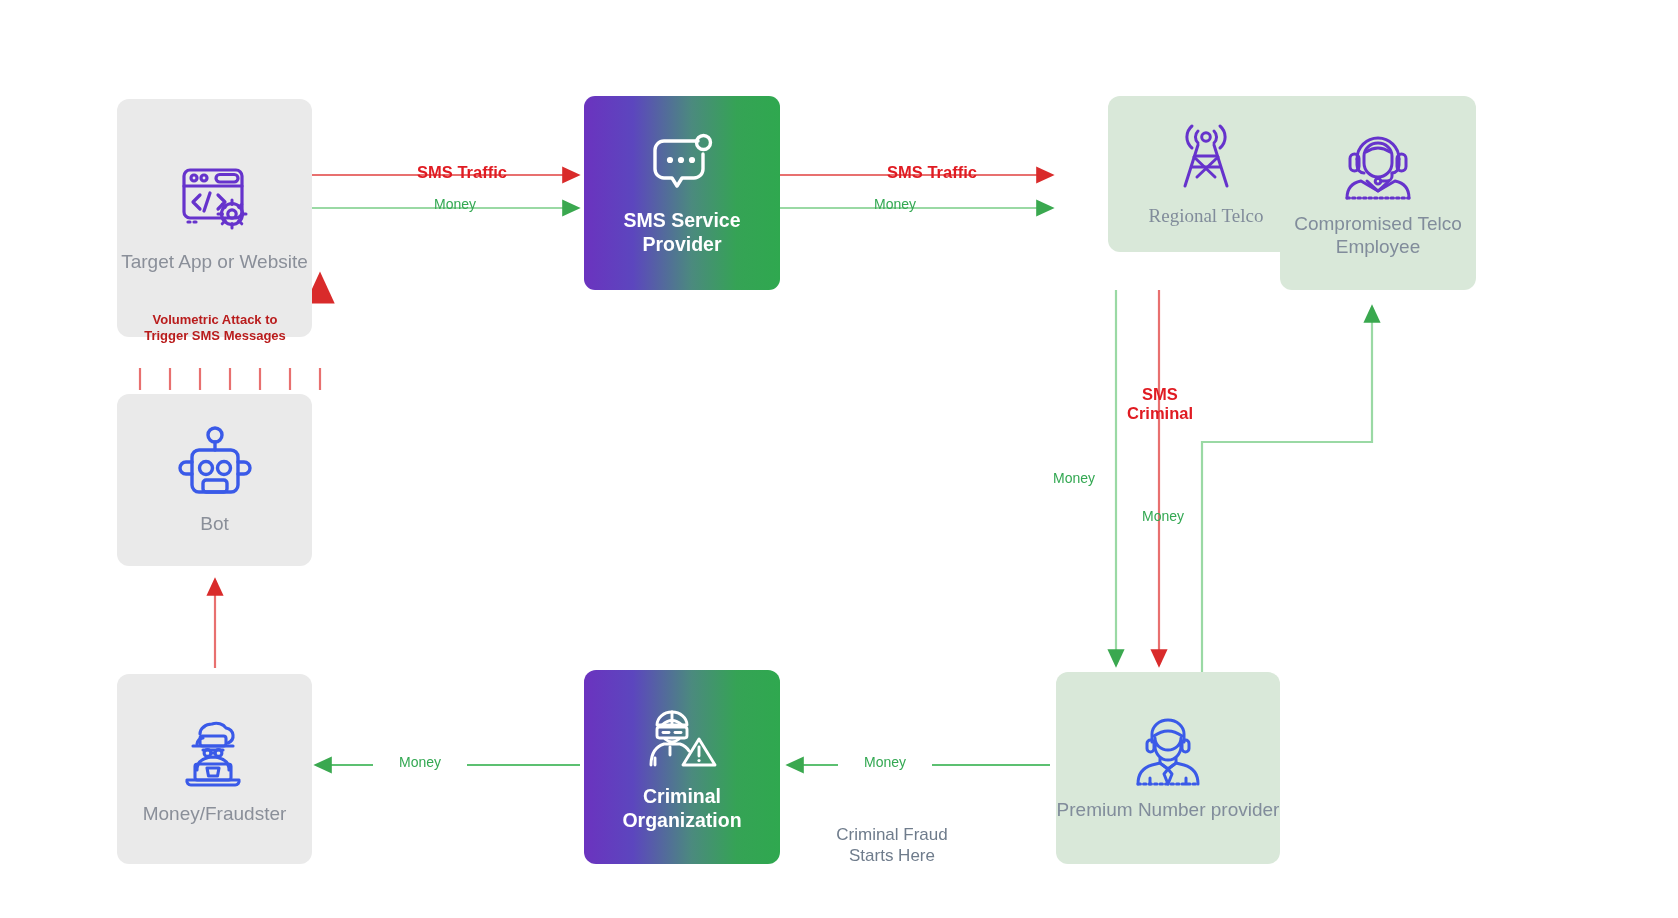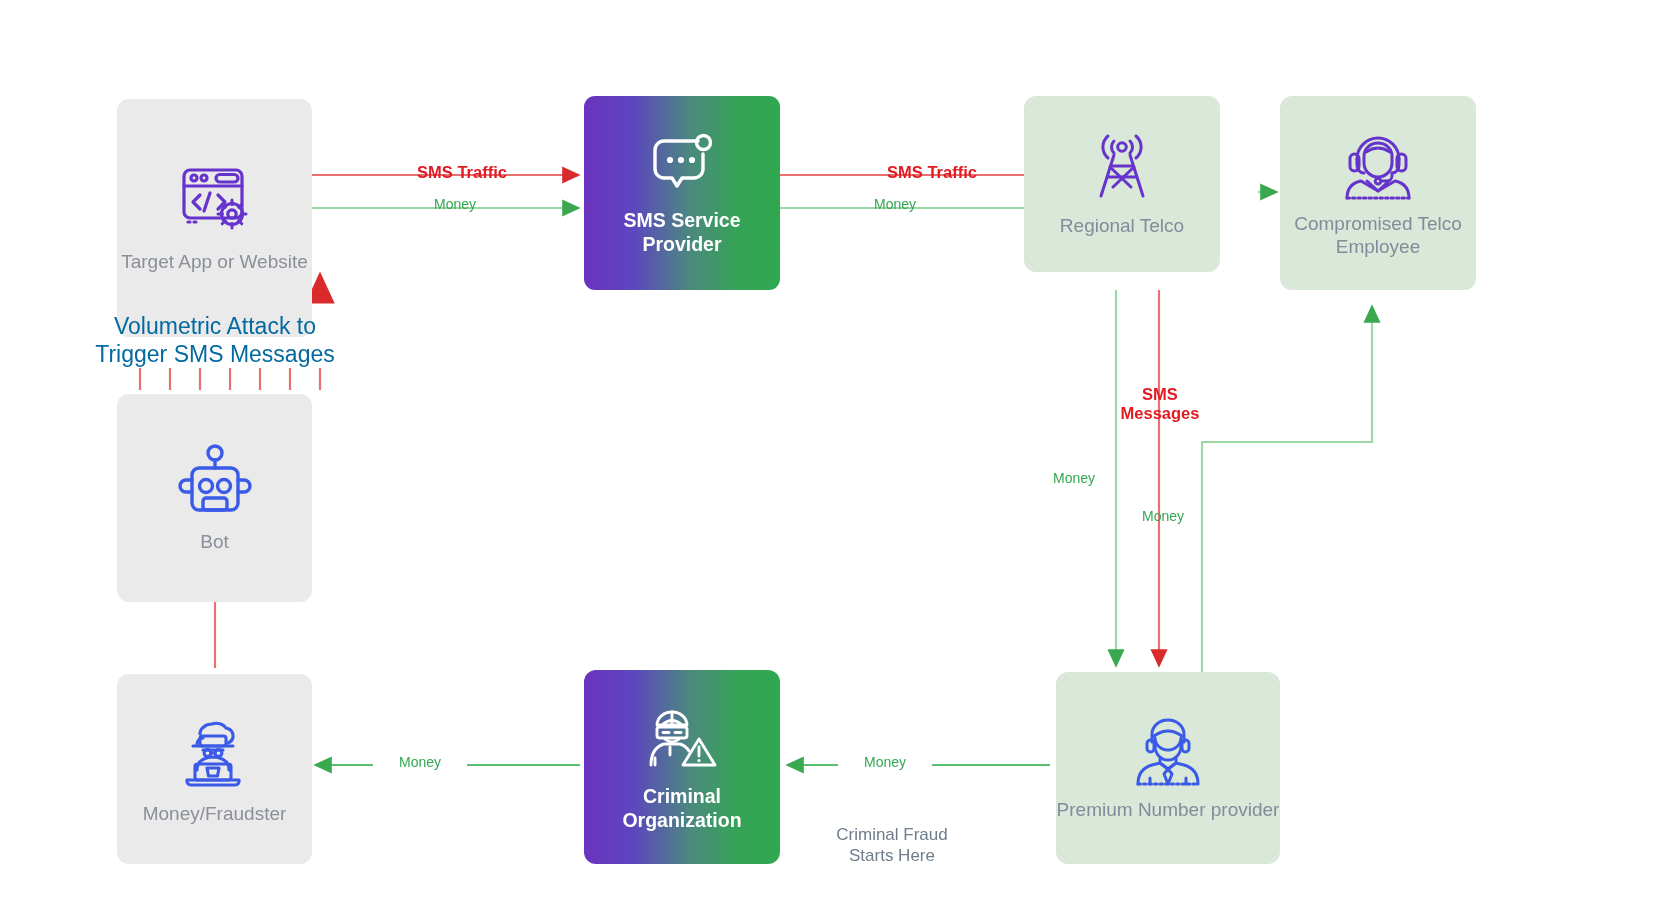--- a/index.html
+++ b/index.html
@@ -20,21 +20,21 @@
   .node.green{background:#d9e8d9;}
   .node.grad{background:linear-gradient(90deg,#6b33bf 0%,#5c46be 25%,#4b8a7e 55%,#35a355 78%,#2fa84f 100%);}
 
   .node.grey  .lbl{color:#8a8f99;font-size:19px;font-weight:400;}
   .node.green .lbl{color:#818c9b;font-size:19px;font-weight:400;}
   .node.grad  .lbl{color:#ffffff;font-size:19.5px;font-weight:600;}
 
   .edgelabel{position:absolute;text-align:center;line-height:1.18;white-space:pre-line;}
   .lab-red{color:#e01b22;font-weight:700;font-size:16.5px;}
   .lab-green{color:#33a852;font-weight:400;font-size:14px;}
-  .lab-attack{color:#0369a1;font-weight:400;font-size:23px;line-height:1.22;}
+  .lab-attack{color:#b91c1c;font-weight:700;font-size:13px;line-height:1.22;}
   .lab-note{color:#6f7c8c;font-weight:400;font-size:17px;line-height:1.25;}
 </style>
 </head>
 <body>
 
 <div id="stage">
 
   <svg id="wires" viewBox="0 0 1678 918">
     <defs>
       <marker id="ahRed" markerWidth="9" markerHeight="9" refX="7.2" refY="4.5" orient="auto">
@@ -136,21 +136,21 @@
           <line x1="69.8" y1="42.2" x2="66.7" y2="45.3"></line>
           <line x1="53.3" y1="58.7" x2="50.2" y2="61.8"></line>
         </g>
         <line x1="16" y1="60" x2="24" y2="60" stroke-dasharray="2 4"></line>
       </svg>
     </div>
     <div class="lbl">Target App or
 Website</div>
   </div>
 
-  <div class="node grey" style="left:117px;top:394px;width:195px;height:208px;">
+  <div class="node grey" style="left:117px;top:394px;width:195px;height:172px;">
     <div class="ico">
       <svg width="80" height="78" viewBox="0 0 80 78" fill="none" stroke="#3a5ae8" stroke-width="3.4" stroke-linecap="round" stroke-linejoin="round">
         <circle cx="40" cy="11" r="7"></circle>
         <line x1="40" y1="18" x2="40" y2="26"></line>
         <rect x="17" y="26" width="46" height="42" rx="7"></rect>
         <path d="M17,38 h-6 a6,6 0 0 0 0,12 h6"></path>
         <path d="M63,38 h6 a6,6 0 0 1 0,12 h-6"></path>
         <circle cx="31" cy="44" r="6.5"></circle>
         <circle cx="49" cy="44" r="6.5"></circle>
         <rect x="28" y="56" width="24" height="12" rx="3.2"></rect>
@@ -209,21 +209,21 @@
         <path d="M29,46 v8"></path>
         <path d="M58,38 L74,64 H42 Z"></path>
         <line x1="58" y1="46" x2="58" y2="55"></line>
         <circle cx="58" cy="59.5" r="1.6" fill="#ffffff" stroke="none"></circle>
       </svg>
     </div>
     <div class="lbl">Criminal
 Organization</div>
   </div>
 
-  <div class="node green" style="left:1024px;top:96px;width:196px;height:176px;">
+  <div class="node green" style="left:1108px;top:96px;width:196px;height:156px;font-family:Liberation Serif, serif;">
     <div class="ico">
       <svg width="78" height="74" viewBox="0 0 78 74" fill="none" stroke="#6633cc" stroke-width="3" stroke-linecap="round" stroke-linejoin="round">
         <circle cx="39" cy="17" r="4.3"></circle>
         <path d="M31,11 a10,9 0 0 0 0,12"></path>
         <path d="M47,11 a10,9 0 0 1 0,12"></path>
         <path d="M25,6 a16,15 0 0 0 0,22"></path>
         <path d="M53,6 a16,15 0 0 1 0,22"></path>
         <path d="M31,25 L18,66"></path>
         <path d="M47,25 L60,66"></path>
         <path d="M28,36 L50,36"></path>
@@ -279,21 +279,21 @@
 
   <div class="edgelabel lab-red" style="left:392px;top:163px;width:140px;">SMS Traffic</div>
 
   <div class="edgelabel lab-green" style="left:390px;top:196px;width:130px;">Money</div>
 
   <div class="edgelabel lab-red" style="left:862px;top:163px;width:140px;">SMS Traffic</div>
 
   <div class="edgelabel lab-green" style="left:830px;top:196px;width:130px;">Money</div>
 
   <div class="edgelabel lab-red" style="left:1106px;top:385px;width:108px;">SMS
-Messages</div>
+Criminal</div>
 
   <div class="edgelabel lab-green" style="left:1028px;top:470px;width:92px;">Money</div>
 
   <div class="edgelabel lab-green" style="left:1117px;top:508px;width:92px;">Money</div>
 
   <div class="edgelabel lab-green" style="left:838px;top:754px;width:94px;background:#ffffff;">Money</div>
 
   <div class="edgelabel lab-green" style="left:373px;top:754px;width:94px;background:#ffffff;">Money</div>
 
   <div class="edgelabel lab-attack" style="left:90px;top:312px;width:250px;">Volumetric Attack to

